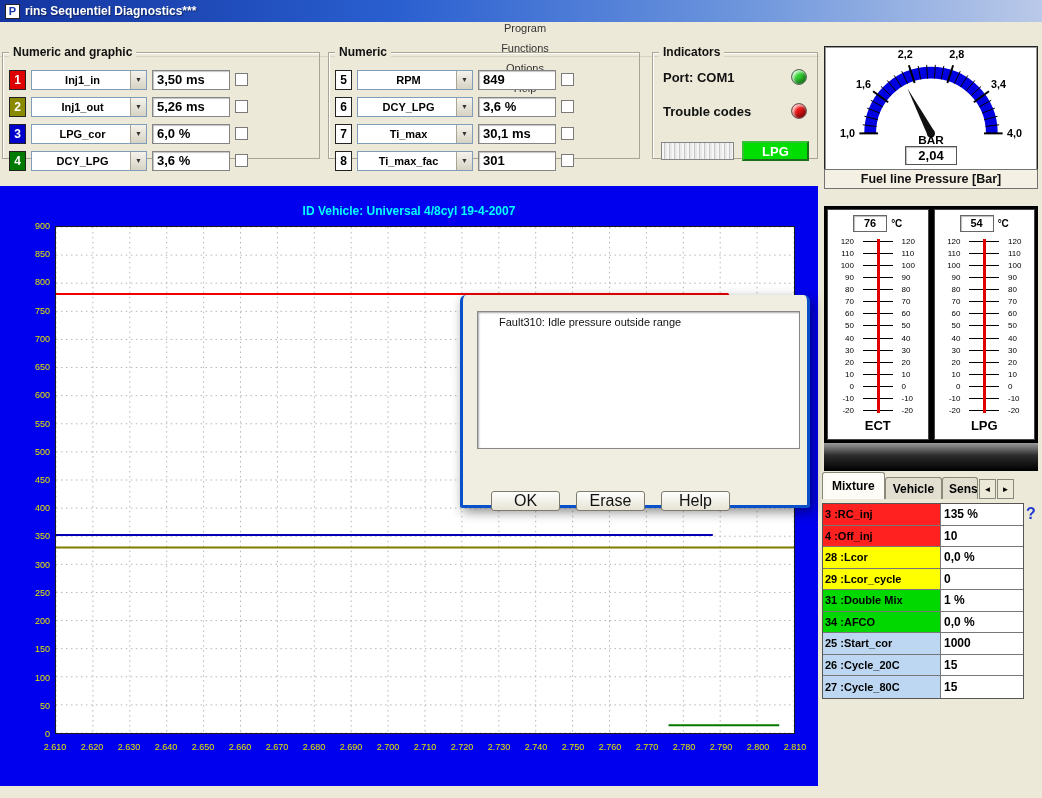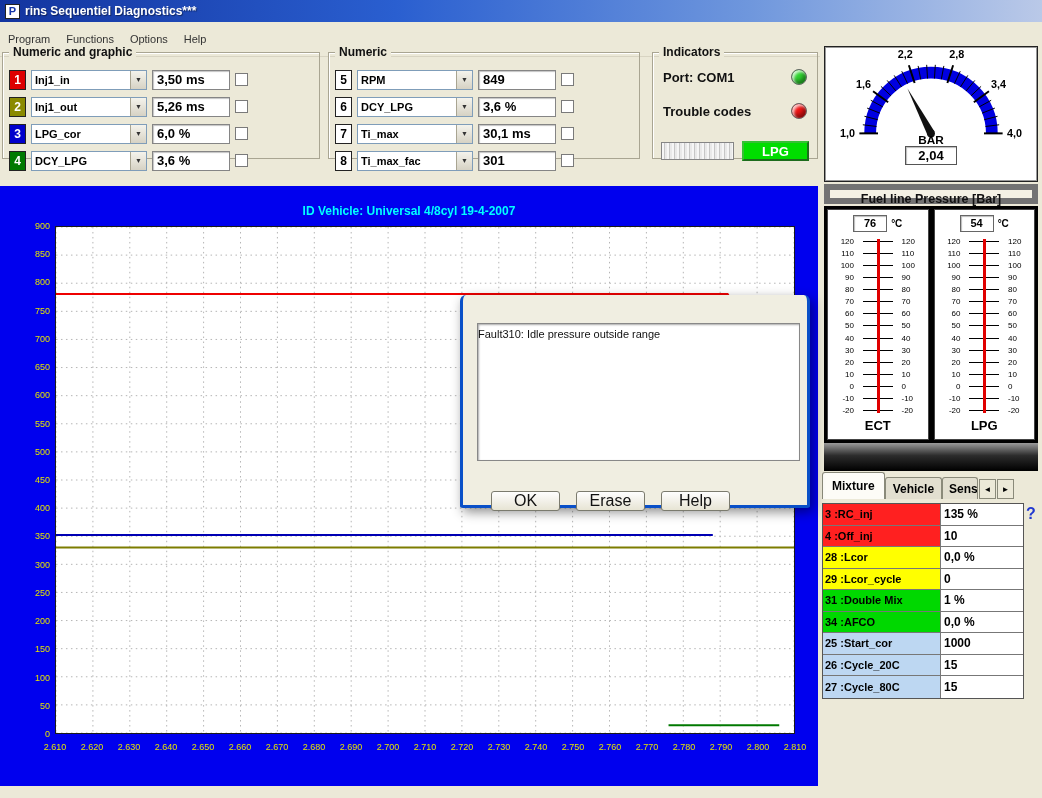--- a/index.html
+++ b/index.html
@@ -8,26 +8,26 @@
   .app { position:relative; width:1042px; height:798px; background:#ece9d8; overflow:hidden; }
 
   
   .titlebar { position:absolute; left:0; top:0; width:100%; height:22px;
     background:linear-gradient(90deg,#13349f 0%,#2a5fd0 38%,#6f97dd 72%,#bac9e8 100%);
     display:flex; align-items:center; gap:5px; padding:0 5px; }
   .title-icon { width:15px; height:15px; background:#fff; border:1px solid #222; color:#1535a8;
     font-weight:bold; font-size:11px; display:flex; align-items:center; justify-content:center; }
   .title-text { color:#fff; font-weight:bold; font-size:12px; text-shadow:1px 1px 1px rgba(0,0,0,.45); }
   .menubar { position:absolute; left:0; top:22px; width:100%; height:35px; background:#ece9d8;
-    border-bottom:1px solid #d8d4c2; display:flex; align-items:center; gap:16px; padding-left:8px; }
+    border-bottom:1px solid #d8d4c2; display:flex; align-items:center; gap:8px; padding-left:8px;flex-direction:column; }
   .menubar span { font-size:11px; color:#333; }
 
   
   .groupbox { position:absolute; top:52px; height:107px; border:1px solid #a9a592;
-    box-shadow:inset 1px 1px 0 #ffffff; padding-top:13px; }
+    box-shadow:inset 1px 1px 0 #ffffff; padding-top:13px;text-align:center; }
   .group-title { position:absolute; top:-8px; left:6px; background:#ece9d8; padding:0 4px;
     font-size:12px; font-weight:bold; color:#111; }
   #g1 { left:2px;  width:318px; }
   #g2 { left:328px; width:312px; }
   #g3 { left:652px; width:166px; }
 
   .grow { display:flex; align-items:center; gap:5px; height:27px; padding:0 6px; }
   .numbox { width:17px; height:20px; display:flex; align-items:center; justify-content:center;
     font-weight:bold; font-size:12px; color:#fff; border:1px solid #222; flex:none; }
   .numbox.plain { background:#fff; color:#000; }
@@ -66,22 +66,22 @@
 
   
   .rightpanel { position:absolute; left:820px; top:44px; width:222px; height:754px; background:#ece9d8; }
   .gauge-box { position:absolute; left:4px; top:2px; width:214px; height:136px; background:#fff;
     border:1px solid #222; box-shadow:inset 0 0 0 1px #999; padding-top:2px; }
   .gauge-box svg { display:block; width:210px; margin:0 auto; }
   svg text { font-family:"Liberation Sans",sans-serif; fill:#000; }
   .gauge-value { width:52px; height:19px; margin:1px auto 0; background:#fff; border:1px solid #555;
     box-shadow:inset 1px 1px 1px #bbb; font-size:13px; font-weight:bold;
     display:flex; align-items:center; justify-content:center; }
-  .gauge-caption { position:absolute; left:4px; top:140px; width:214px; height:20px; background:#f4f1e4;
-    border:6px solid #737373; font-size:12.5px; font-weight:bold; text-align:center; line-height:18px; color:#111; }
+  .gauge-caption { position:absolute; left:4px; top:125px; width:214px; height:20px; background:#f4f1e4;
+    border:1px solid #737373; font-size:12.5px; font-weight:bold; text-align:center; line-height:18px; color:#111; }
 
   .thermo-section { position:absolute; left:4px; top:162px; width:214px; height:237px; background:#000;
     display:flex; gap:5px; padding:3px; }
   .thermo { flex:1; background:#fff; border:1px solid #444; display:flex; flex-direction:column; padding:2px; }
   .th-head { height:22px; display:flex; align-items:center; justify-content:center; gap:4px; }
   .th-valbox { width:34px; height:17px; background:#fff; border:1px solid #666; box-shadow:inset 1px 1px 1px #bbb;
     font-size:11px; font-weight:bold; display:flex; align-items:center; justify-content:center; }
   .th-unit { font-size:10px; font-weight:bold; }
   .th-scale { flex:1; position:relative; display:flex; flex-direction:column; justify-content:space-between; padding:3px 3px; }
   .th-red { position:absolute; left:50%; top:5px; bottom:5px; width:3px; margin-left:-1px; background:#e00000; z-index:2; }
@@ -113,22 +113,22 @@
   
   .dialog { position:absolute; left:460px; top:295px; width:350px; height:213px; background:#f0eee1;
     border:3px solid #0a50c8; border-top:none; border-radius:6px 6px 3px 3px;
     box-shadow:3px 4px 12px rgba(0,0,0,.45); z-index:50; }
   .dlg-titlebar { height:22px; background:linear-gradient(90deg,#0a3bb0,#2a6ee0 55%,#5a9af0);
     border-radius:4px 4px 0 0; display:flex; align-items:center; padding:0 3px 0 8px; }
   .dlg-title { flex:1; color:#fff; font-weight:bold; font-size:12px; text-shadow:1px 1px 1px rgba(0,0,0,.4); }
   .dlg-close { width:20px; height:18px; border-radius:3px; border:1px solid #fff;
     background:radial-gradient(circle at 35% 30%, #f8b09c, #e2513a 60%, #a82c18);
     color:#fff; font-size:11px; font-weight:bold; display:flex; align-items:center; justify-content:center; }
-  .dlg-msgbox { position:absolute; left:14px; top:28px; width:323px; height:138px; background:#fff;
-    border:1px solid #888; box-shadow:inset 1px 1px 2px #aaa; font-size:11px; color:#111; padding:4px 0; }
+  .dlg-msgbox { position:absolute; left:14px; top:16px; width:323px; height:138px; background:#fff;
+    border:1px solid #888; box-shadow:inset 1px 1px 2px #aaa; font-size:11px; color:#111; padding:4px 21px; }
   .dlg-btn { position:absolute; top:196px; width:69px; height:20px;
     background:linear-gradient(#fefefe,#e7e4d4); border:1px solid #7b7b6e; border-radius:3px;
     font-size:16px; color:#111; display:flex; align-items:center; justify-content:center; }
 </style>
 </head>
 <body>
 
 <div class="app">
 
   <div class="titlebar">

